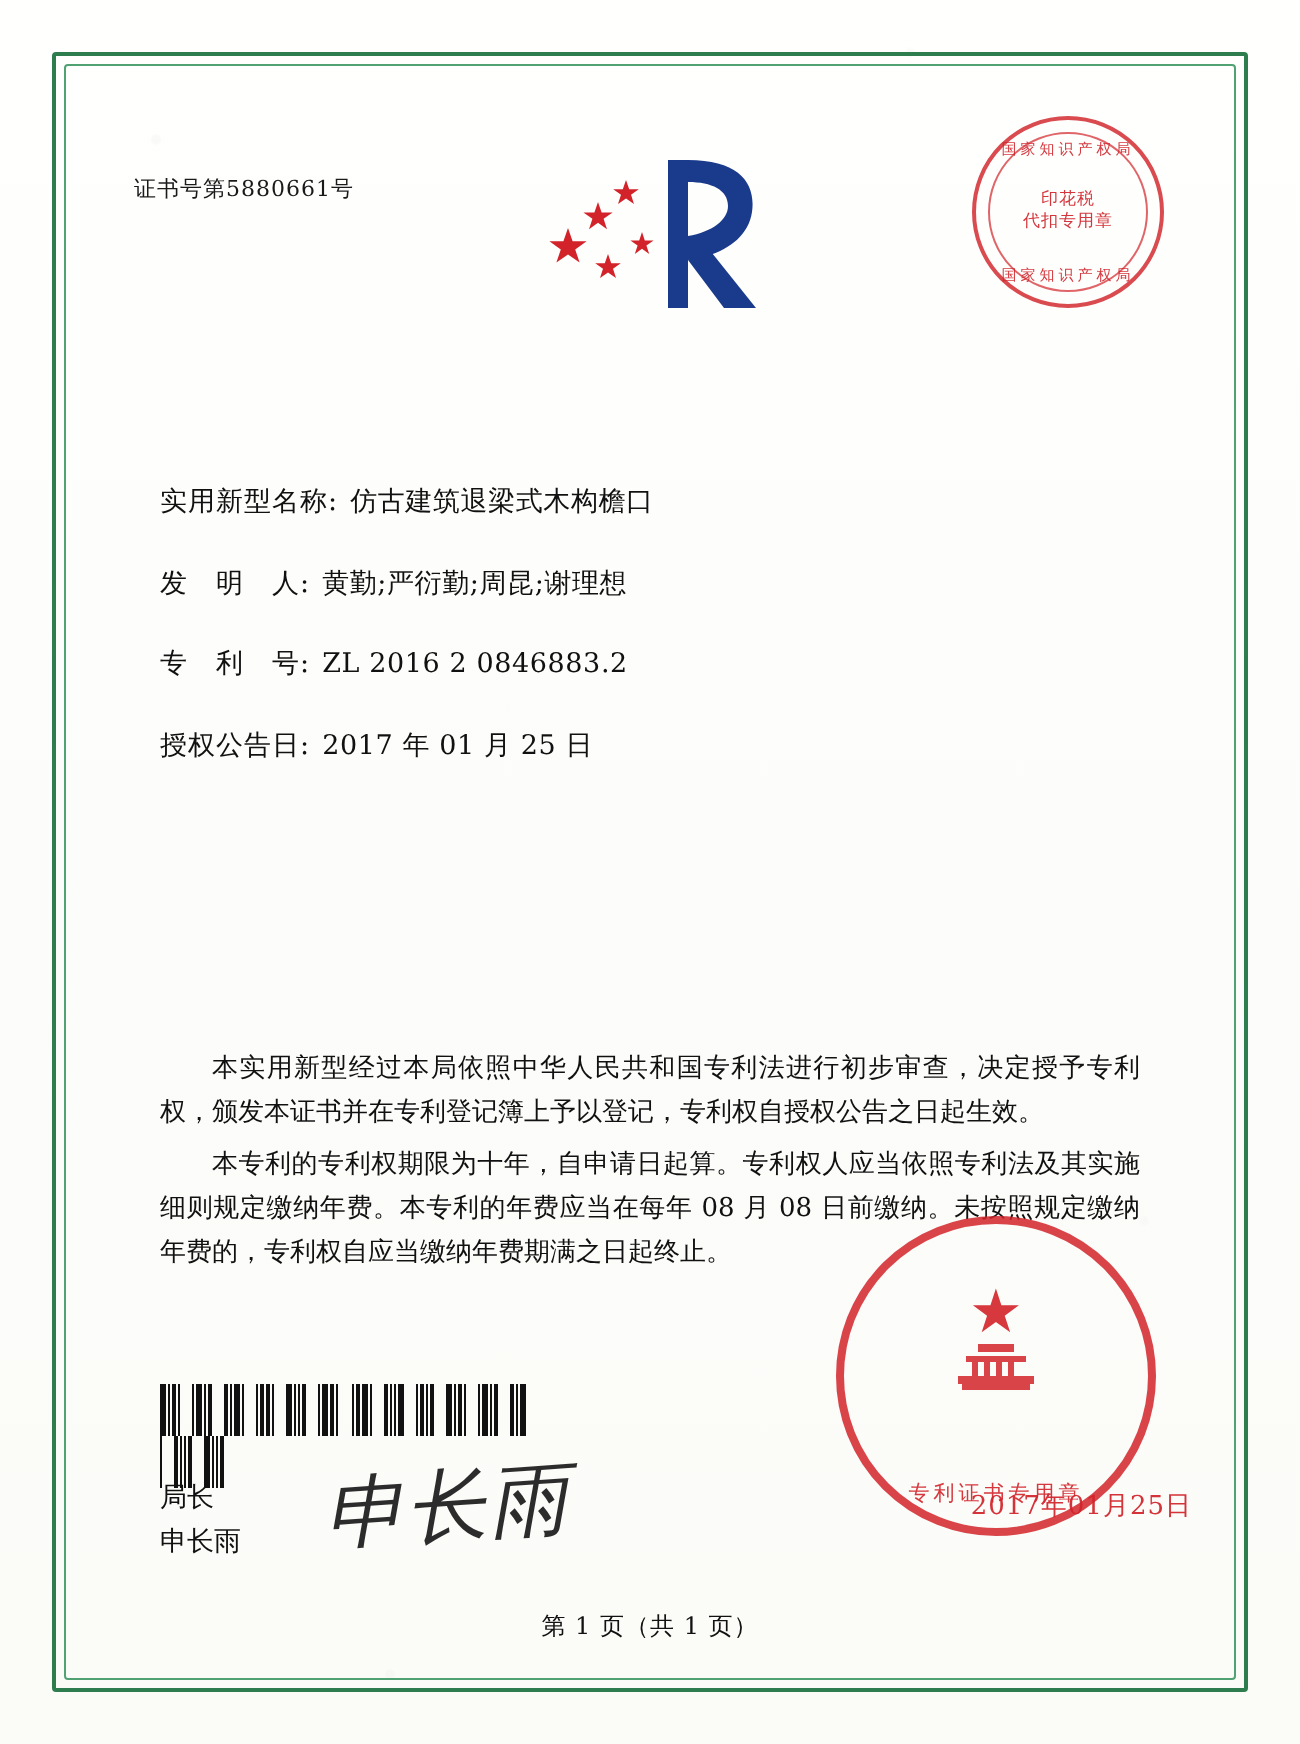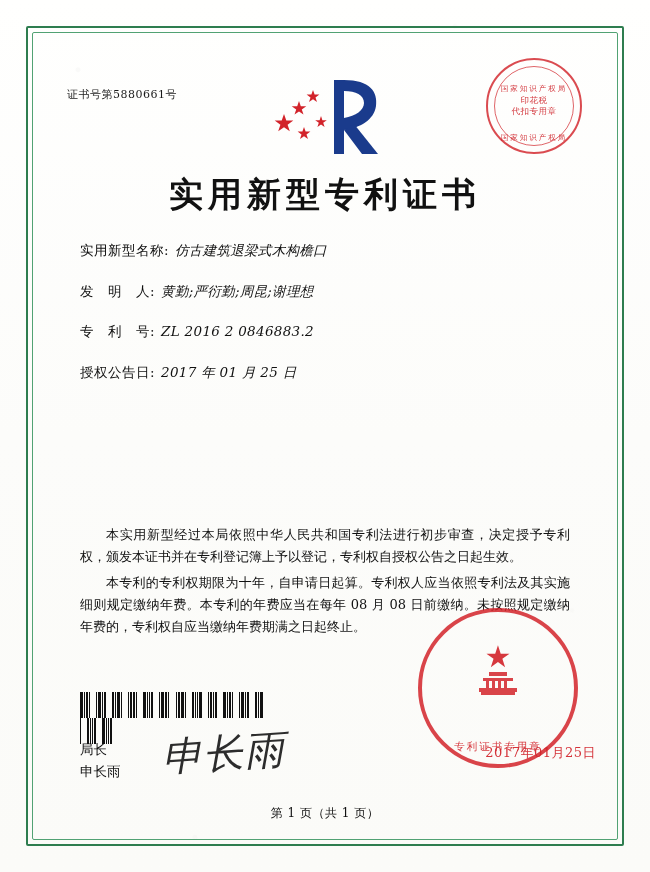--- a/index.html
+++ b/index.html
@@ -113,21 +113,20 @@
   }
   .seal-arc {
     position: absolute;
     left: 0; right: 0;
     text-align: center;
     color: #cf2229;
     font-size: 7.5px;
     opacity: 0.88;
     letter-spacing: 2px;
     font-family: "DejaVu Serif", "Liberation Serif", serif;
-    margin-top: 14px;
   }
   .seal-arc.top { top: 12px; }
   .seal-arc.bottom { bottom: 11px; }
 
   
   .main-title {
     position: absolute;
     left: 0; right: 0;
     top: 140px;
     text-align: center;
@@ -154,21 +153,20 @@
     font-family: "DejaVu Serif", "Liberation Serif", serif;
     text-align: center;
   }
   .field-label {
     white-space: nowrap;
     letter-spacing: 0.5px;
   }
   .field-value {
     margin-left: 6px;
     letter-spacing: 0.3px;
-    font-style: italic;
   }
 
   
   .paragraphs {
     position: absolute;
     left: 48px;
     right: 48px;
     top: 492px;
     font-size: 13px;
     line-height: 22px;
@@ -332,21 +330,20 @@
       <div class="seal-top-inner"></div>
       <div class="seal-top-inner2"></div>
       <div class="seal-arc top">国家知识产权局</div>
       <div class="seal-top-text">
         <div>印花税</div>
         <div>代扣专用章</div>
       </div>
       <div class="seal-arc bottom">国家知识产权局</div>
     </div>
 
-    <div class="main-title">实用新型专利证书</div>
 
     <div class="fields">
       <div class="field-row">
         <span class="field-label">实用新型名称:</span>
         <span class="field-value">仿古建筑退梁式木构檐口</span>
       </div>
       <div class="field-row">
         <span class="field-label">发　明　人:</span>
         <span class="field-value">黄勤;严衍勤;周昆;谢理想</span>
       </div>

